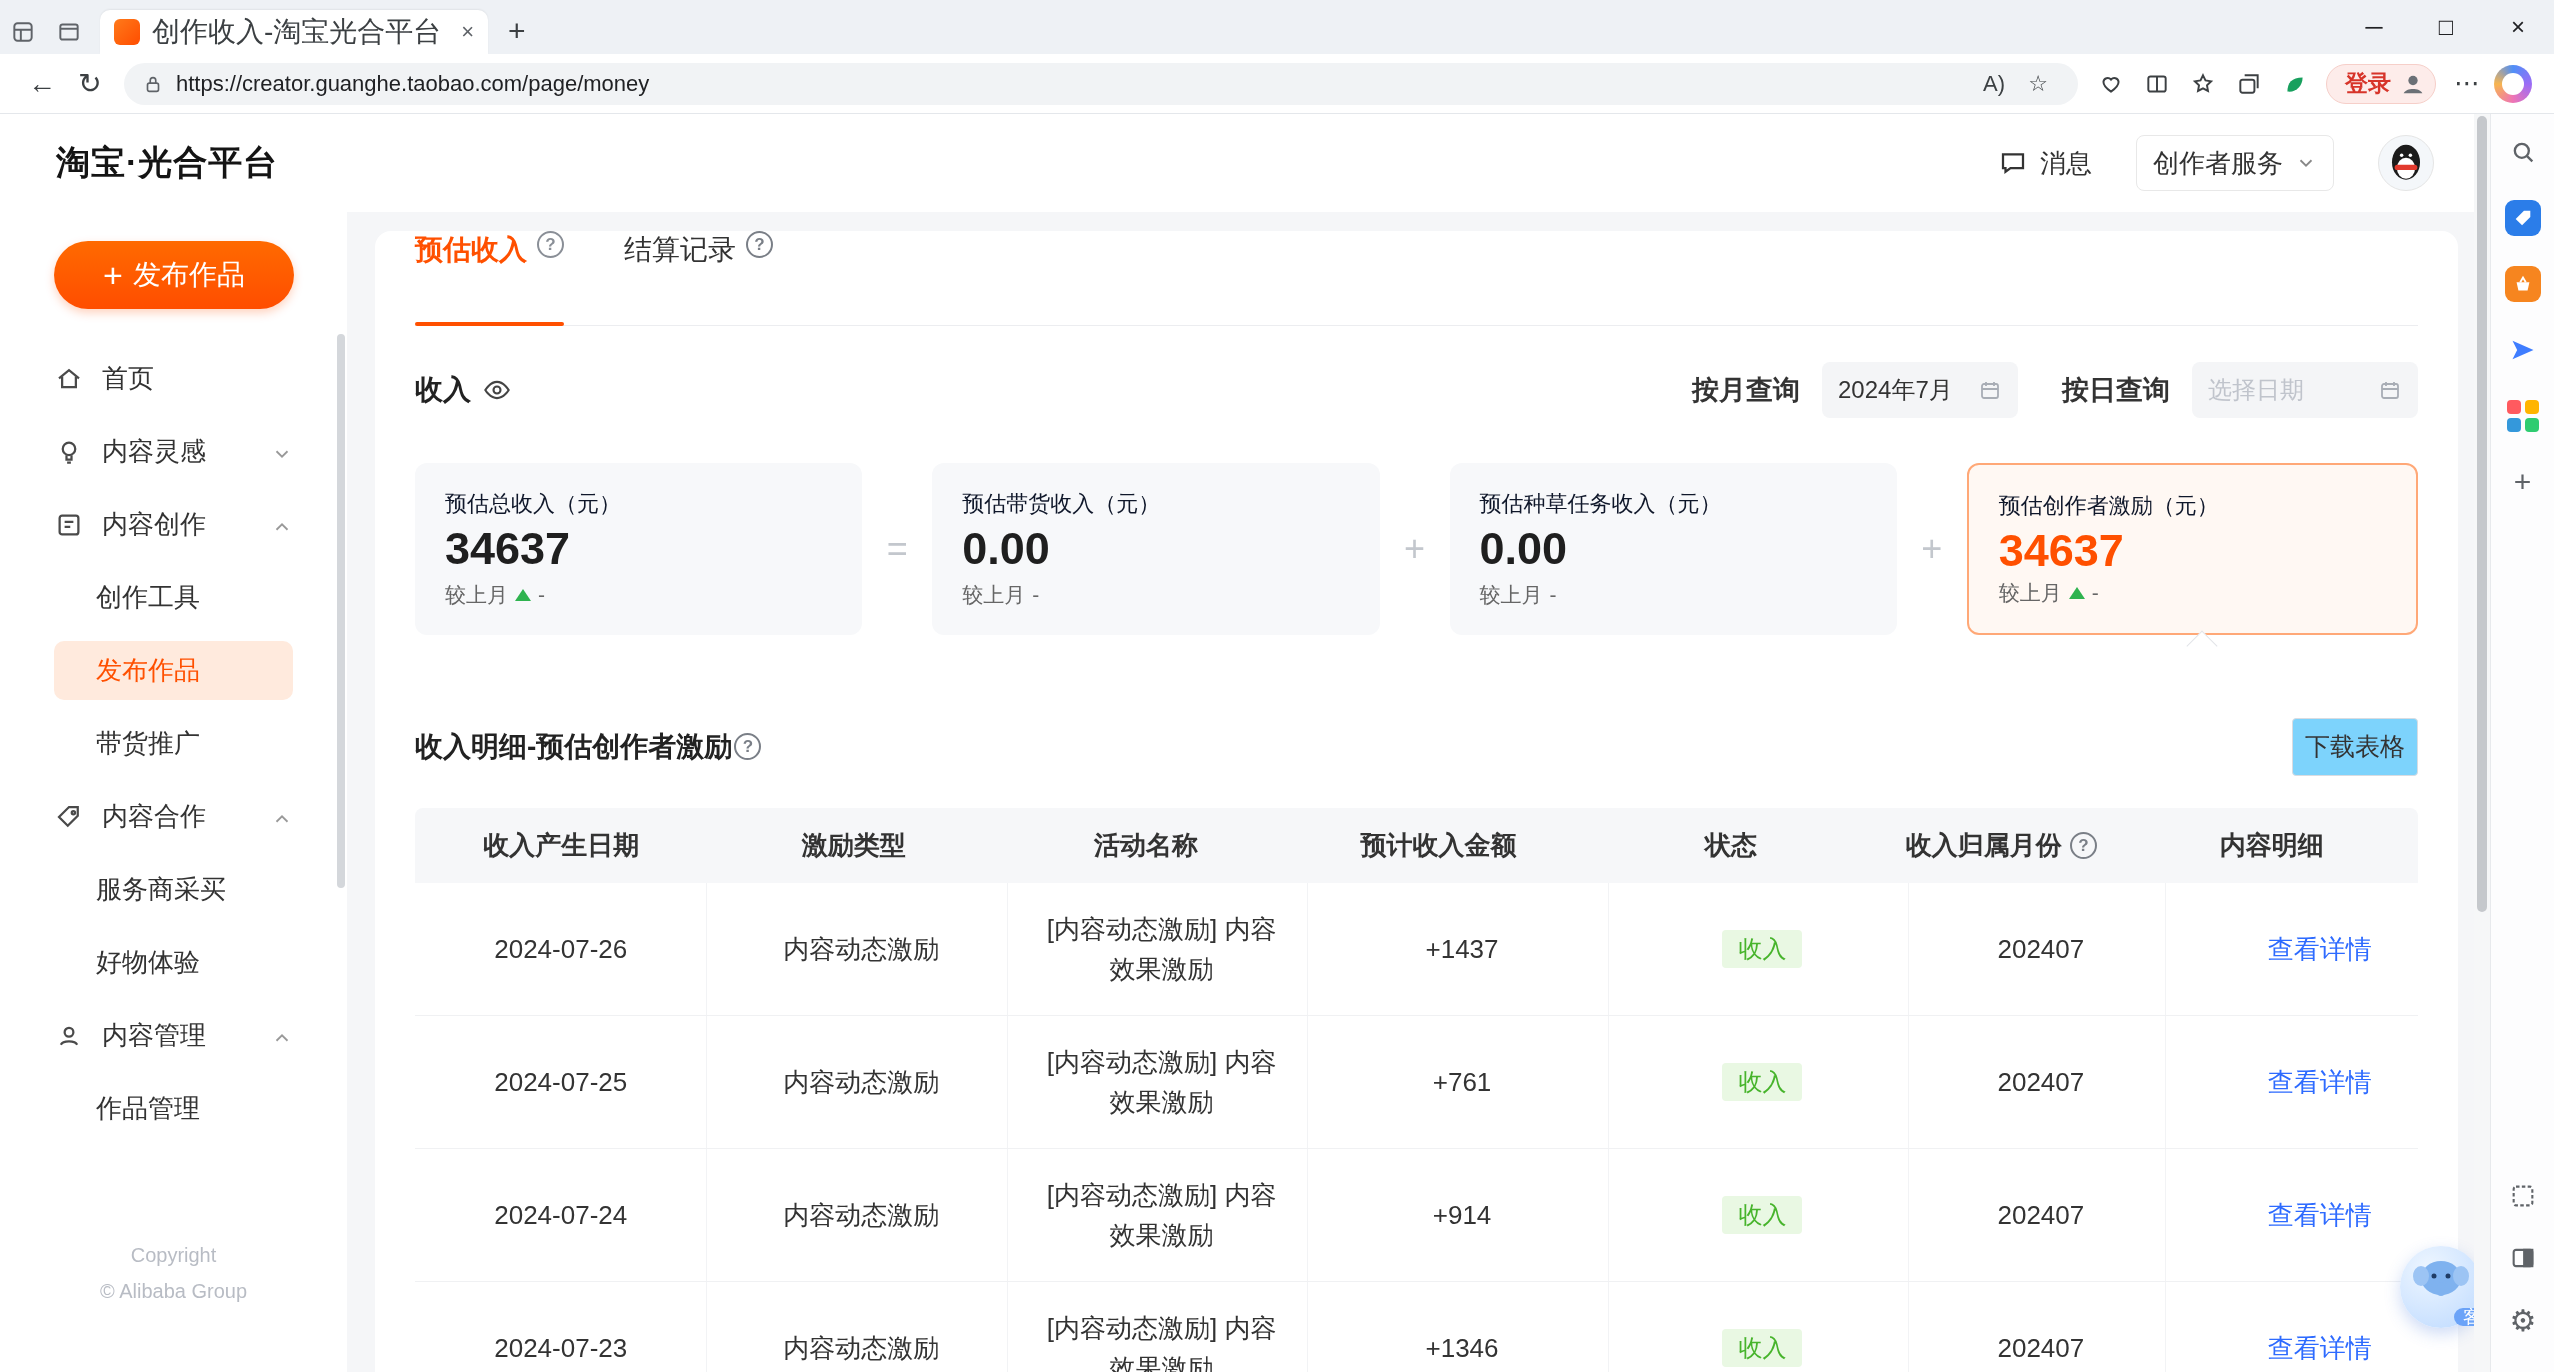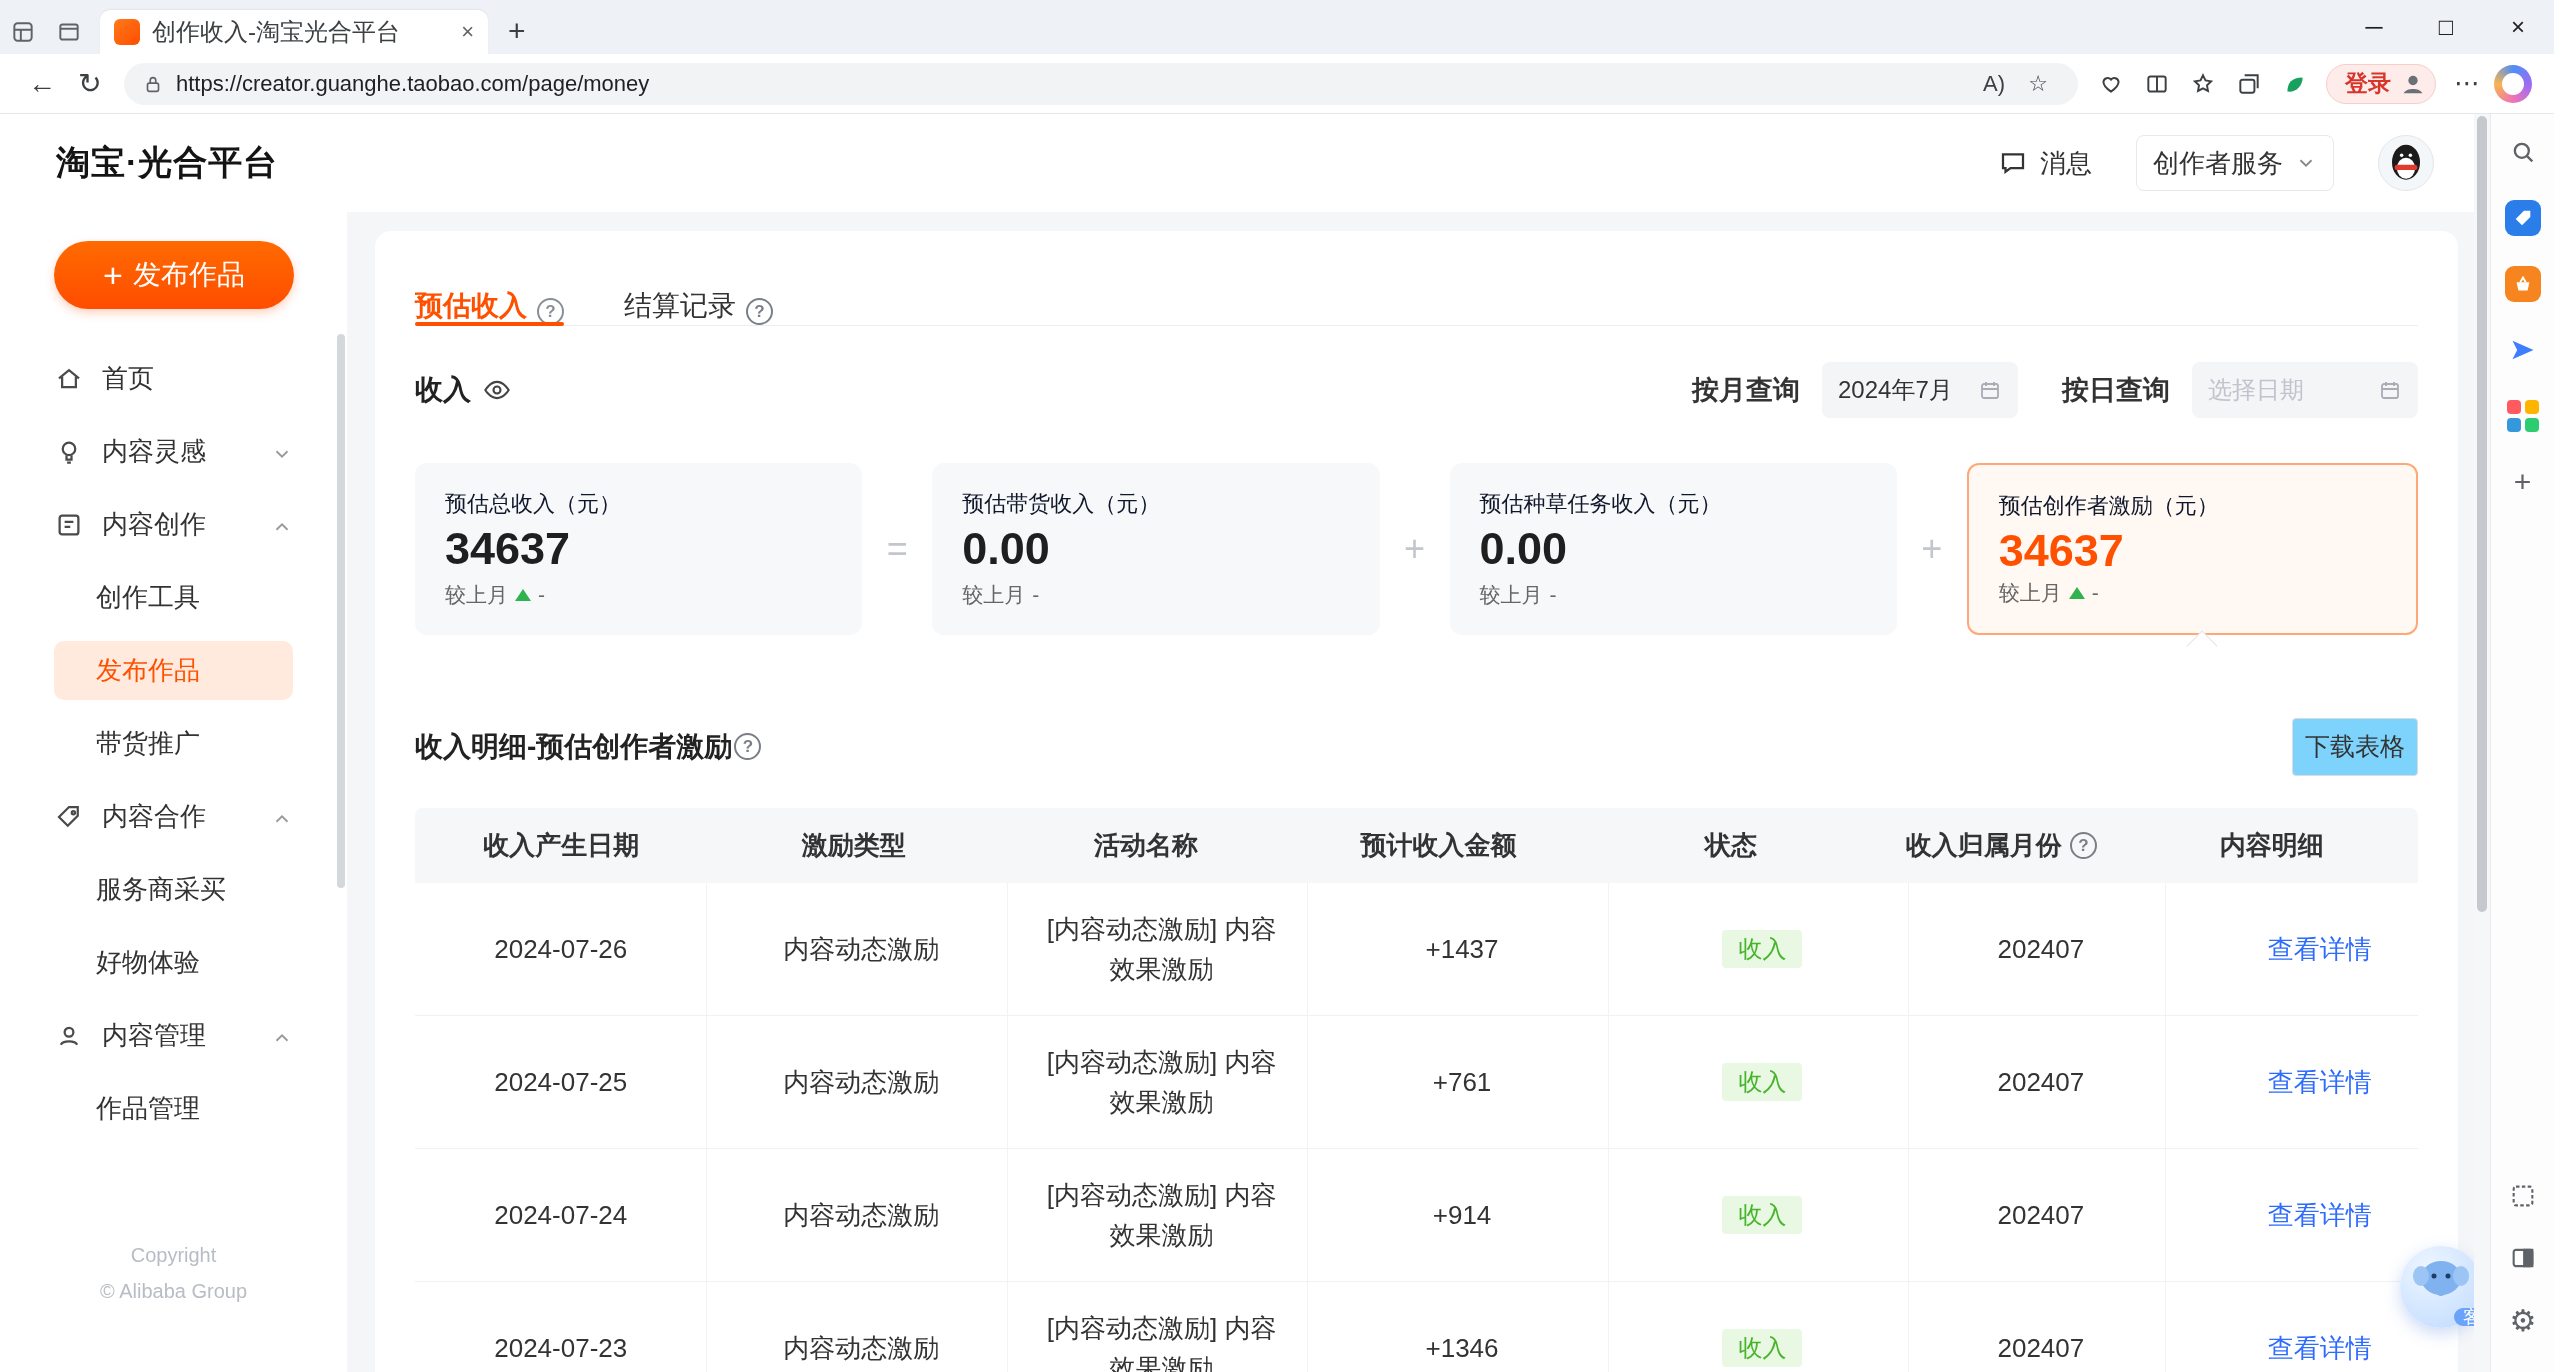--- a/index.html
+++ b/index.html
@@ -5,21 +5,21 @@
   * { margin:0; padding:0; box-sizing:border-box; }
   body { font-family:"Liberation Sans","DejaVu Sans",sans-serif; background:#dde1e6; }
   .screen { position:relative; width:2554px; height:1372px; background:#fff; overflow:hidden; color:#333; }
 
   
   .tabstrip { position:absolute; top:0; left:0; right:0; height:54px; background:#eef1f5; display:flex; align-items:flex-end; }
   .ts-icon { width:46px; height:44px; display:flex; align-items:center; justify-content:center; color:#5f6368; }
   .ts-icon svg { width:26px; height:26px; }
   .tab { height:44px; width:388px; background:#fff; border-radius:10px 10px 0 0; display:flex; align-items:center; padding:0 14px; margin-left:8px; box-shadow:0 -1px 2px rgba(0,0,0,.06); }
   .favicon { width:26px; height:26px; border-radius:6px; background:linear-gradient(135deg,#ff7a1a,#ff4d00); flex:none; }
-  .tab-title { font-size:24px; color:#3c4043; margin-left:12px; white-space:nowrap; overflow:hidden; flex:1; }
+  .tab-title { font-size:28px; color:#3c4043; margin-left:12px; white-space:nowrap; overflow:hidden; flex:1; }
   .tab-close { font-size:22px; color:#5f6368; margin-left:10px; cursor:default; }
   .newtab { font-size:30px; color:#3c4043; margin:0 0 6px 20px; }
   .win-controls { position:absolute; right:0; top:0; height:54px; display:flex; }
   .win-btn { width:72px; height:54px; display:flex; align-items:center; justify-content:center; font-size:24px; color:#202124; }
 
   .toolbar { position:absolute; top:54px; left:0; right:0; height:60px; background:#fff; border-bottom:1px solid #e4e7eb; display:flex; align-items:center; padding:0 12px 0 18px; }
   .nav-icon { width:48px; text-align:center; font-size:28px; color:#3c4043; flex:none; }
   .url-pill { flex:1; height:42px; background:#f1f3f5; border-radius:21px; display:flex; align-items:center; padding:0 18px; margin:0 10px; min-width:0; }
   .url-pill svg { width:22px; height:22px; flex:none; }
   .url-text { font-size:22px; color:#202124; margin-left:12px; flex:1; white-space:nowrap; overflow:hidden; }
@@ -68,21 +68,21 @@
   .m-sub { padding-left:96px; }
   .m-item.active { color:#ff5000; }
   .m-item.active::before { content:""; position:absolute; left:54px; right:54px; top:7px; bottom:7px; background:#ffeadd; border-radius:10px; }
   .m-item span, .m-item .mi-icon, .m-item .chev { position:relative; z-index:1; }
   .copyright { margin-top:92px; text-align:center; font-size:20px; color:#b8bcc4; line-height:36px; }
   .sb-scroll { position:absolute; right:2px; top:122px; width:8px; height:554px; background:#d4d7db; border-radius:4px; }
 
   
   .card { position:absolute; left:375px; top:19px; width:2083px; height:1420px; background:#fff; border-radius:16px; padding:0 40px; }
   .tabs { height:95px; border-bottom:1px solid #ecedf0; display:flex; align-items:center; gap:60px; }
-  .tab-item { position:relative; height:100%; display:flex; align-items:flex-end; gap:10px; font-size:28px; color:#333; }
+  .tab-item { position:relative; height:100%; display:flex; align-items:flex-start; gap:10px; font-size:28px; color:#333; }
   .tab-item.active { color:#ff5000; font-weight:700; }
   .tab-item.active::after { content:""; position:absolute; left:0; right:0; bottom:-1px; height:4px; background:#ff5000; border-radius:2px; }
   .q-icon { width:27px; height:27px; border:2px solid #7a7f87; border-radius:50%; color:#7a7f87; font-size:17px; font-weight:700; display:inline-flex; align-items:center; justify-content:center; flex:none; }
   .tab-item.active .q-icon { border-color:#8a8f97; color:#8a8f97; font-weight:600; }
 
   .income-row { margin-top:36px; height:56px; display:flex; align-items:center; }
   .income-label { font-size:28px; font-weight:700; color:#222; display:flex; align-items:center; gap:12px; }
   .income-label svg { width:28px; height:28px; color:#444; }
   .query-group { margin-left:auto; display:flex; align-items:center; }
   .q-label { font-size:27px; color:#333; font-weight:600; margin-right:22px; }

